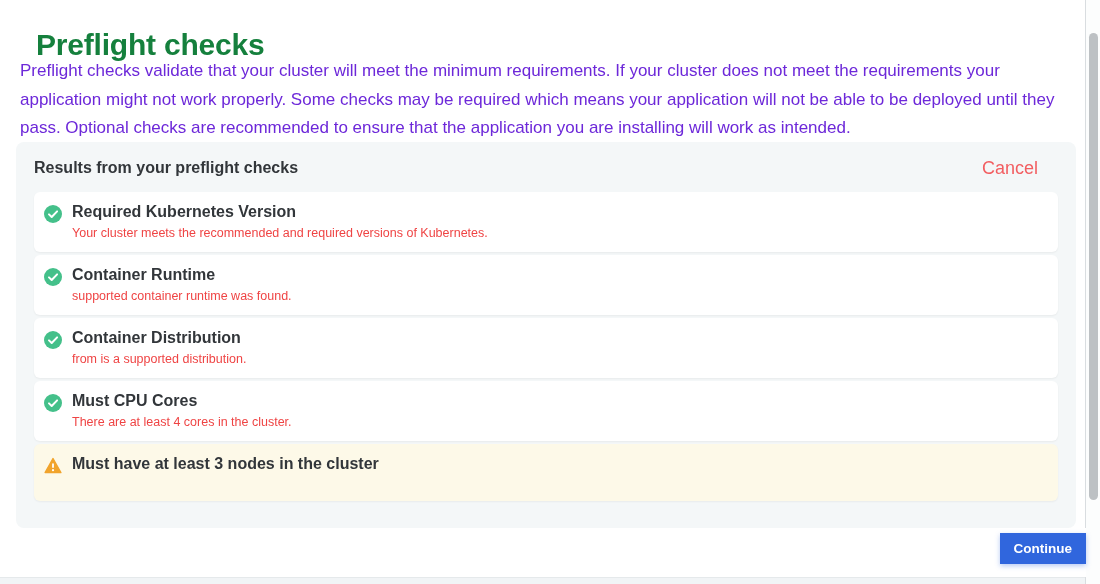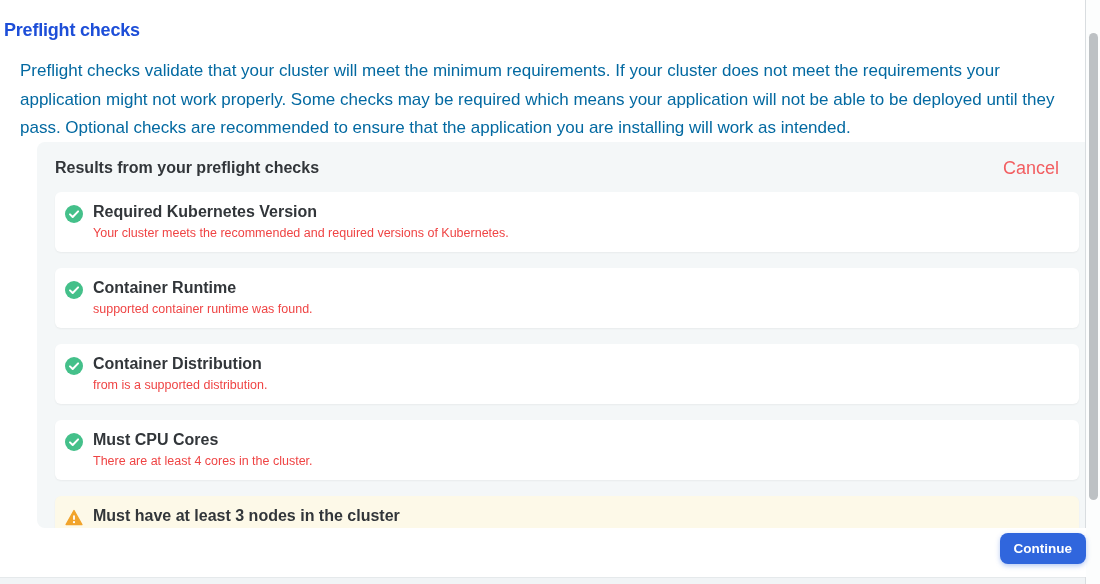--- a/index.html
+++ b/index.html
@@ -7,57 +7,57 @@
 
   .app { position:relative; width:1100px; height:584px; overflow:hidden; background:#fff; }
 
   
   .scroll-rail { position:absolute; right:0; top:0; width:15px; height:584px;
                  background:#fcfdfd; border-left:1px solid #d9dde0; box-sizing:border-box; }
   .scroll-thumb { position:absolute; left:3px; top:33px; width:9px; height:467px;
                   border-radius:5px; background:#bdc1c4; }
 
   
-  .page-title { position:absolute; left:4px; top:8px; font-size:18px; font-weight:700;
-                color:#1d4ed8; letter-spacing:-0.2px; }
+  .page-title { position:absolute; left:36px; top:8px; font-size:30px; font-weight:700;
+                color:#15803d; letter-spacing:-0.2px; }
   .page-desc { position:absolute; left:20px; top:40px; width:1050px;
-               font-size:17px; line-height:28.5px; color:#0369a1; }
+               font-size:17px; line-height:28.5px; color:#6d28d9; }
 
   
-  .panel { position:absolute; left:37px; top:142px; width:1060px; height:386px;
+  .panel { position:absolute; left:16px; top:142px; width:1060px; height:386px;
            background:var(--panel-bg); border-radius:8px; box-sizing:border-box;
            padding:16px 18px 0 18px; overflow:hidden; }
   .panel-header { display:flex; justify-content:space-between; align-items:center;
                   margin-bottom:14px; height:20px; }
   .panel-title { font-size:16px; font-weight:700; color:#32363a; }
   .cancel-link { font-size:18px; font-weight:500; color:var(--cancel-red);
                  margin-right:20px; cursor:pointer; text-decoration:none; }
 
   .check-card { display:flex; align-items:flex-start; background:#fff; border-radius:6px;
-                padding:11px 14px 12px 10px; margin-bottom:16px; min-height:57px;
+                padding:11px 14px 12px 10px; margin-bottom:3px; min-height:57px;
                 box-sizing:border-box; box-shadow:0 1px 2px rgba(50,54,58,0.06); }
   .check-icon { width:18px; height:18px; margin:2px 10px 0 0; flex:none; }
   .check-icon svg { display:block; }
   .check-title { font-size:16px; font-weight:700; color:#32363a; }
   .check-msg { font-size:12.5px; color:#ef4444; margin-top:5px; }
 
   .icon-pass circle { fill:var(--pass-green); }
   .icon-pass path { fill:none; stroke:#fff; stroke-width:2; stroke-linecap:round; stroke-linejoin:round; }
   .icon-warn .tri { fill:var(--warn-amber); stroke:var(--warn-amber); stroke-width:1.4; stroke-linejoin:round; }
   .icon-warn .mark { fill:#fff; }
 
   .icon-warn { display:none; }
   .status-warn .icon-warn { display:block; }
   .check-card.status-warn { background:var(--warn-bg); }
 
   
   .footer { position:absolute; left:0; top:528px; width:1086px; height:49px; background:#fff; z-index:3; }
   .continue-btn { position:absolute; top:5px; right:0px; height:31px; padding:0 14px;
                   background:var(--primary-blue); color:#fff; font-size:13.5px; font-weight:700;
-                  border:none; border-radius:8px; font-family:inherit; cursor:pointer;
+                  border:none; border-radius:0; font-family:inherit; cursor:pointer;
                   box-shadow:0 2px 5px rgba(49,102,221,0.35);text-align:center; }
   .bottom-strip { position:absolute; left:0; bottom:0; width:1085px; height:7px;
                   background:#f1f4f6; border-top:1px solid #e5e9eb; box-sizing:border-box; z-index:4; }
 </style>
 </head>
 <body>
 
 <div class="app">
 
   <h1 class="page-title">Preflight checks</h1>

